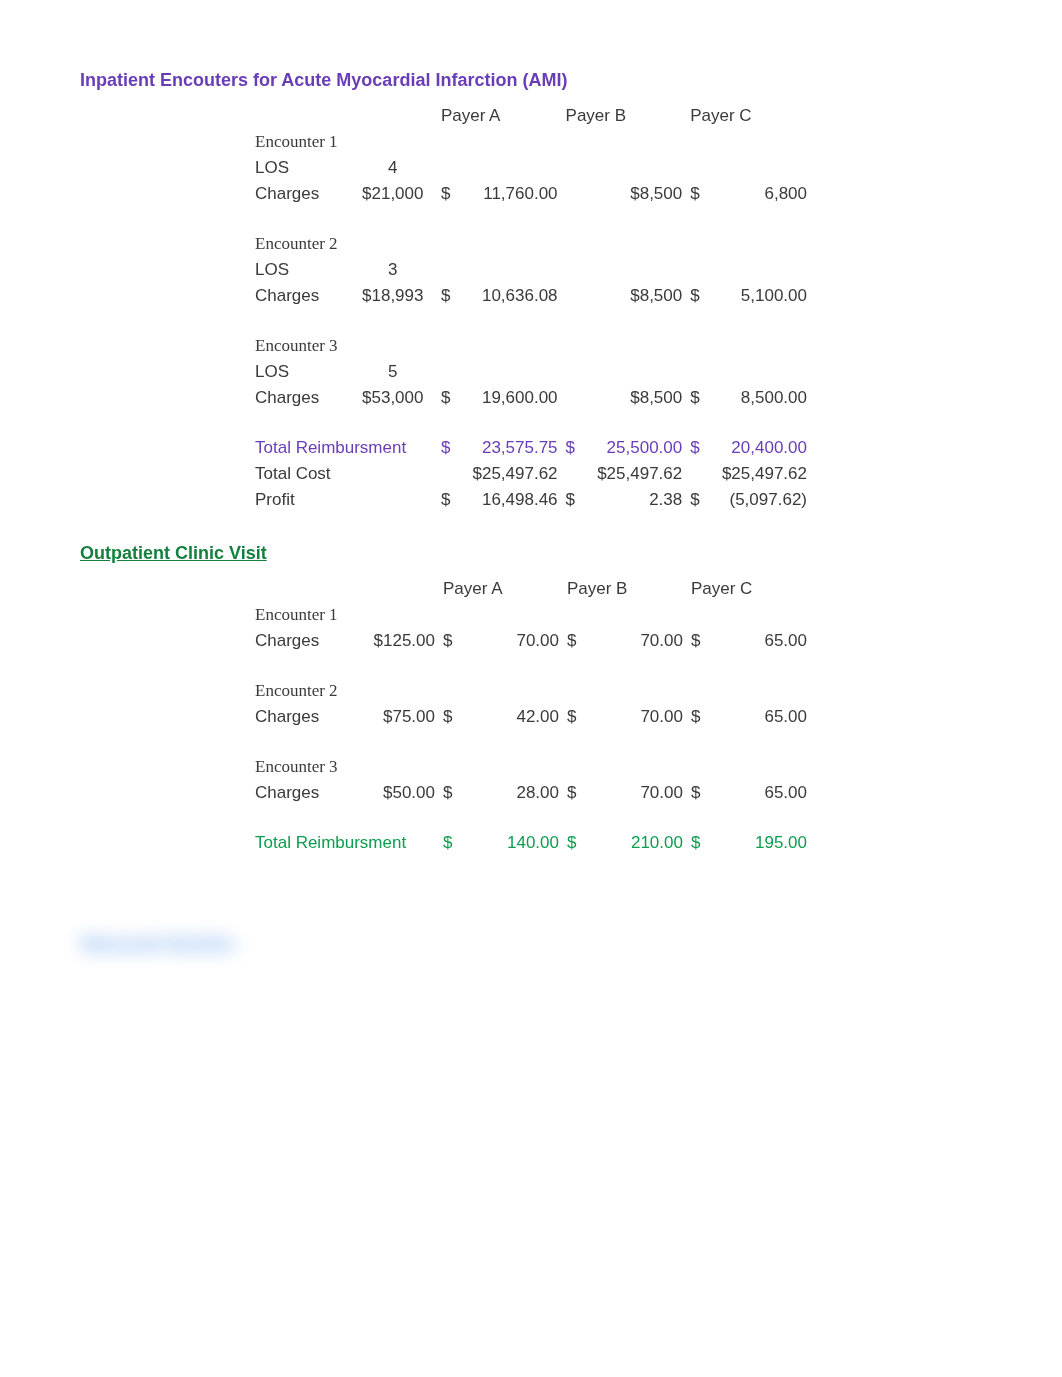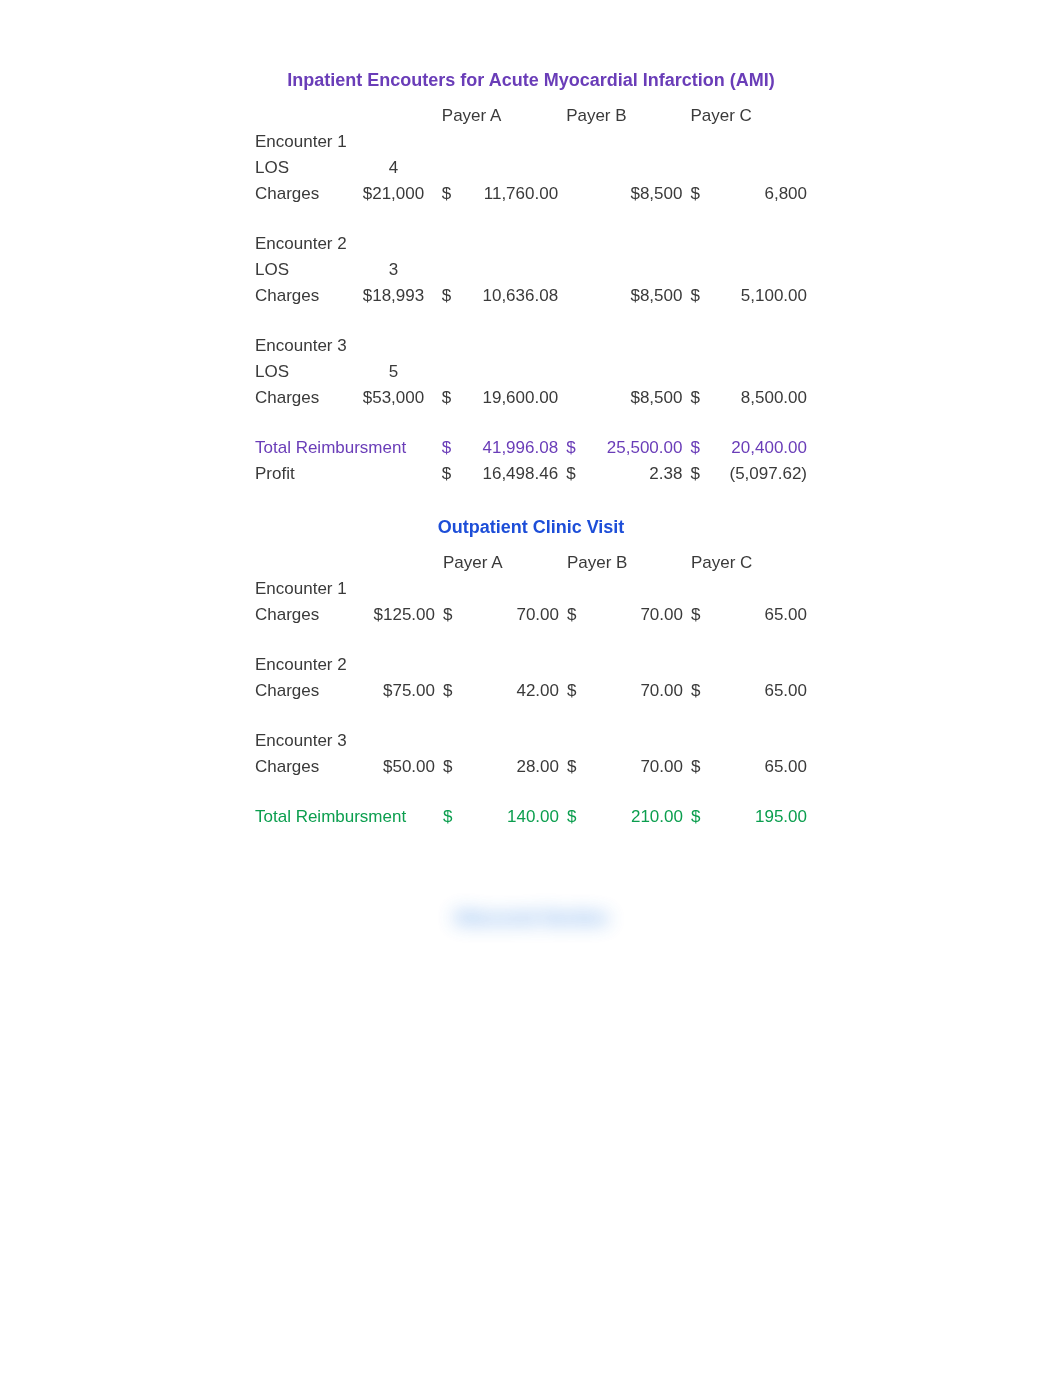--- a/index.html
+++ b/index.html
@@ -7,27 +7,26 @@
       background: #fff;
       margin: 0;
       padding: 70px 80px;
       color: #3a3a3a;
       font-size: 17px;
     }
     .section {
       margin-bottom: 30px;
     }
     .section-title {
-      text-align: center;
       font-weight: 700;
       font-size: 18px;
       margin-bottom: 8px;
     }
     .title-purple { color: #6a3db8; }
-    .title-green  { color: #1d4ed8; }
+    .title-green  { color: #15803d; text-decoration: underline; }
     .title-blue   { color: #2a7de1; }
     table.data {
       border-collapse: collapse;
       width: 560px;
       margin: 12px auto;
     }
     table.data td, table.data th {
       padding: 2px 4px;
       height: 22px;
       vertical-align: middle;
@@ -45,21 +44,21 @@
 
     th.payer-head {
       text-align: left;
       font-weight: 400;
       padding-left: 18px;
     }
     td.label { text-align: left; }
     td.value { text-align: right; }
     td.dollar { text-align: left; width: 18px; padding: 0 2px; }
     td.num   { text-align: right; }
-    tr.enc-head td { font-weight: 400; }
+    tr.enc-head td { font-weight: 400; font-family: Liberation Serif, serif; }
 
     
     td.sum-label { text-align: left; padding-right: 6px; }
 
     .bold-purple { color: #6a3db8; font-weight: 700; }
     .bold-green  { color: #0b9e4e; font-weight: 700; }
 
     tr.spacer td { height: 20px; }
 
     
@@ -177,25 +176,34 @@
       <td class="dollar">$</td>
       <td class="num">8,500.00</td>
     </tr>
     <tr class="spacer">
           <td colspan="8"></td>
         </tr>
 
     <tr>
       <td class="sum-label bold-purple" colspan="2">Total Reimbursment</td>
       <td class="dollar bold-purple">$</td>
-      <td class="num bold-purple">41,996.08</td>
+      <td class="num bold-purple">23,575.75</td>
       <td class="dollar bold-purple">$</td>
       <td class="num bold-purple">25,500.00</td>
       <td class="dollar bold-purple">$</td>
       <td class="num bold-purple">20,400.00</td>
+    </tr>
+    <tr>
+      <td class="sum-label" colspan="2">Total Cost</td>
+      <td class="dollar"></td>
+      <td class="num">$25,497.62</td>
+      <td class="dollar"></td>
+      <td class="num">$25,497.62</td>
+      <td class="dollar"></td>
+      <td class="num">$25,497.62</td>
     </tr>
     <tr>
       <td class="sum-label" colspan="2">Profit</td>
       <td class="dollar">$</td>
       <td class="num">16,498.46</td>
       <td class="dollar">$</td>
       <td class="num">2.38</td>
       <td class="dollar">$</td>
       <td class="num">(5,097.62)</td>
     </tr>

